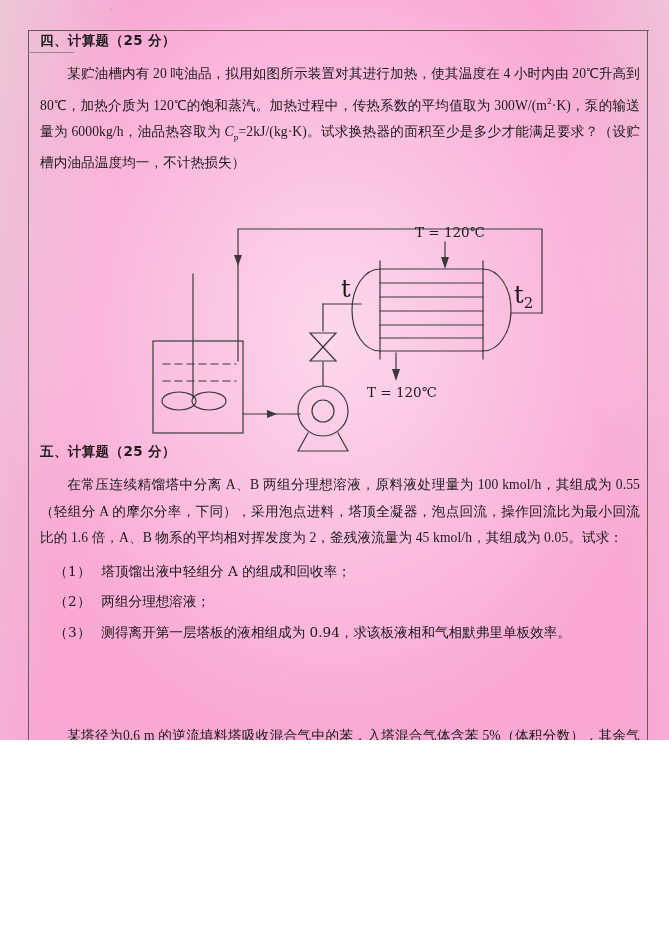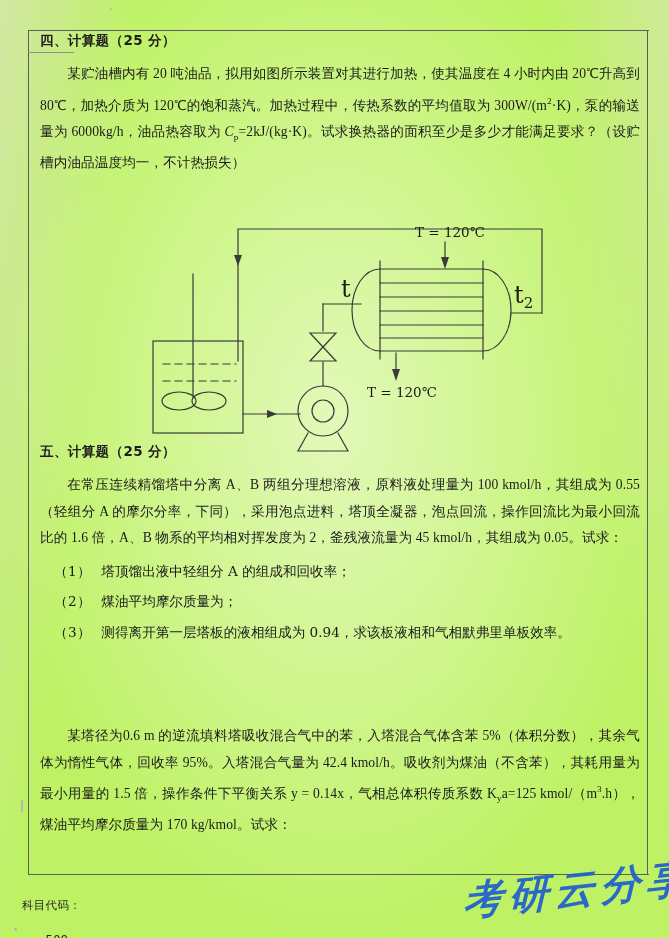--- a/index.html
+++ b/index.html
@@ -6,22 +6,22 @@
     margin: 0;
     padding: 0;
     background: #ffffff;
   }
   body {
     font-family: "DejaVu Serif", "Liberation Serif", serif;
   }
   #page {
     position: relative;
     width: 669px;
-    height: 938px;
-    background: #bef264;
+    height: 740px;
+    background: #f9a8d4;
     overflow: hidden;
   }
   
   #page::before {
     content: "";
     position: absolute;
     inset: 0;
     background:
       radial-gradient(ellipse at 50% 45%, rgba(255,255,255,0.55) 0%, rgba(246,244,240,0) 72%),
       linear-gradient(98deg, rgba(226,223,216,0.55) 0%, rgba(250,249,246,0) 18%),
@@ -178,21 +178,21 @@
     <div class="sec" style="top:443px;">
       <div class="sec-title">五、计算题（25 分）</div>
       <div class="para indent" style="margin-top:11px;">在常压连续精馏塔中分离 A、B 两组分理想溶液，原料液处理量为 100  kmol/h，其组成为 0.55（轻组分 A 的摩尔分率，下同），采用泡点进料，塔顶全凝器，泡点回流，操作回流比为最小回流比的 1.6 倍，A、B 物系的平均相对挥发度为 2，釜残液流量为 45 kmol/h，其组成为 0.05。试求：</div>
 
       <div class="sub-item" style="margin-top:6px;">
         <span class="num">（1）</span>
         <span>塔顶馏出液中轻组分 A 的组成和回收率；</span>
       </div>
       <div class="sub-item" style="margin-top:4px;">
         <span class="num">（2）</span>
-        <span>煤油平均摩尔质量为；</span>
+        <span>两组分理想溶液；</span>
       </div>
       <div class="sub-item" style="margin-top:4px;">
         <span class="num">（3）</span>
         <span>测得离开第一层塔板的液相组成为 0.94，求该板液相和气相默弗里单板效率。</span>
       </div>
     </div>
 
     <div class="sec" style="top:723px;">
       <div class="para indent" style="">
         某塔径为0.6 m 的逆流填料塔吸收混合气中的苯，入塔混合气体含苯 5%（体积分数），其余气体为惰性气体，回收率 95%。入塔混合气量为 42.4 kmol/h。吸收剂为煤油（不含苯），其耗用量为最小用量的 1.5 倍，操作条件下平衡关系 y = 0.14x，气相总体积传质系数 K<sub>y</sub>a=125 kmol/（m<sup>3</sup>.h），煤油平均摩尔质量为 170 kg/kmol。试求：

